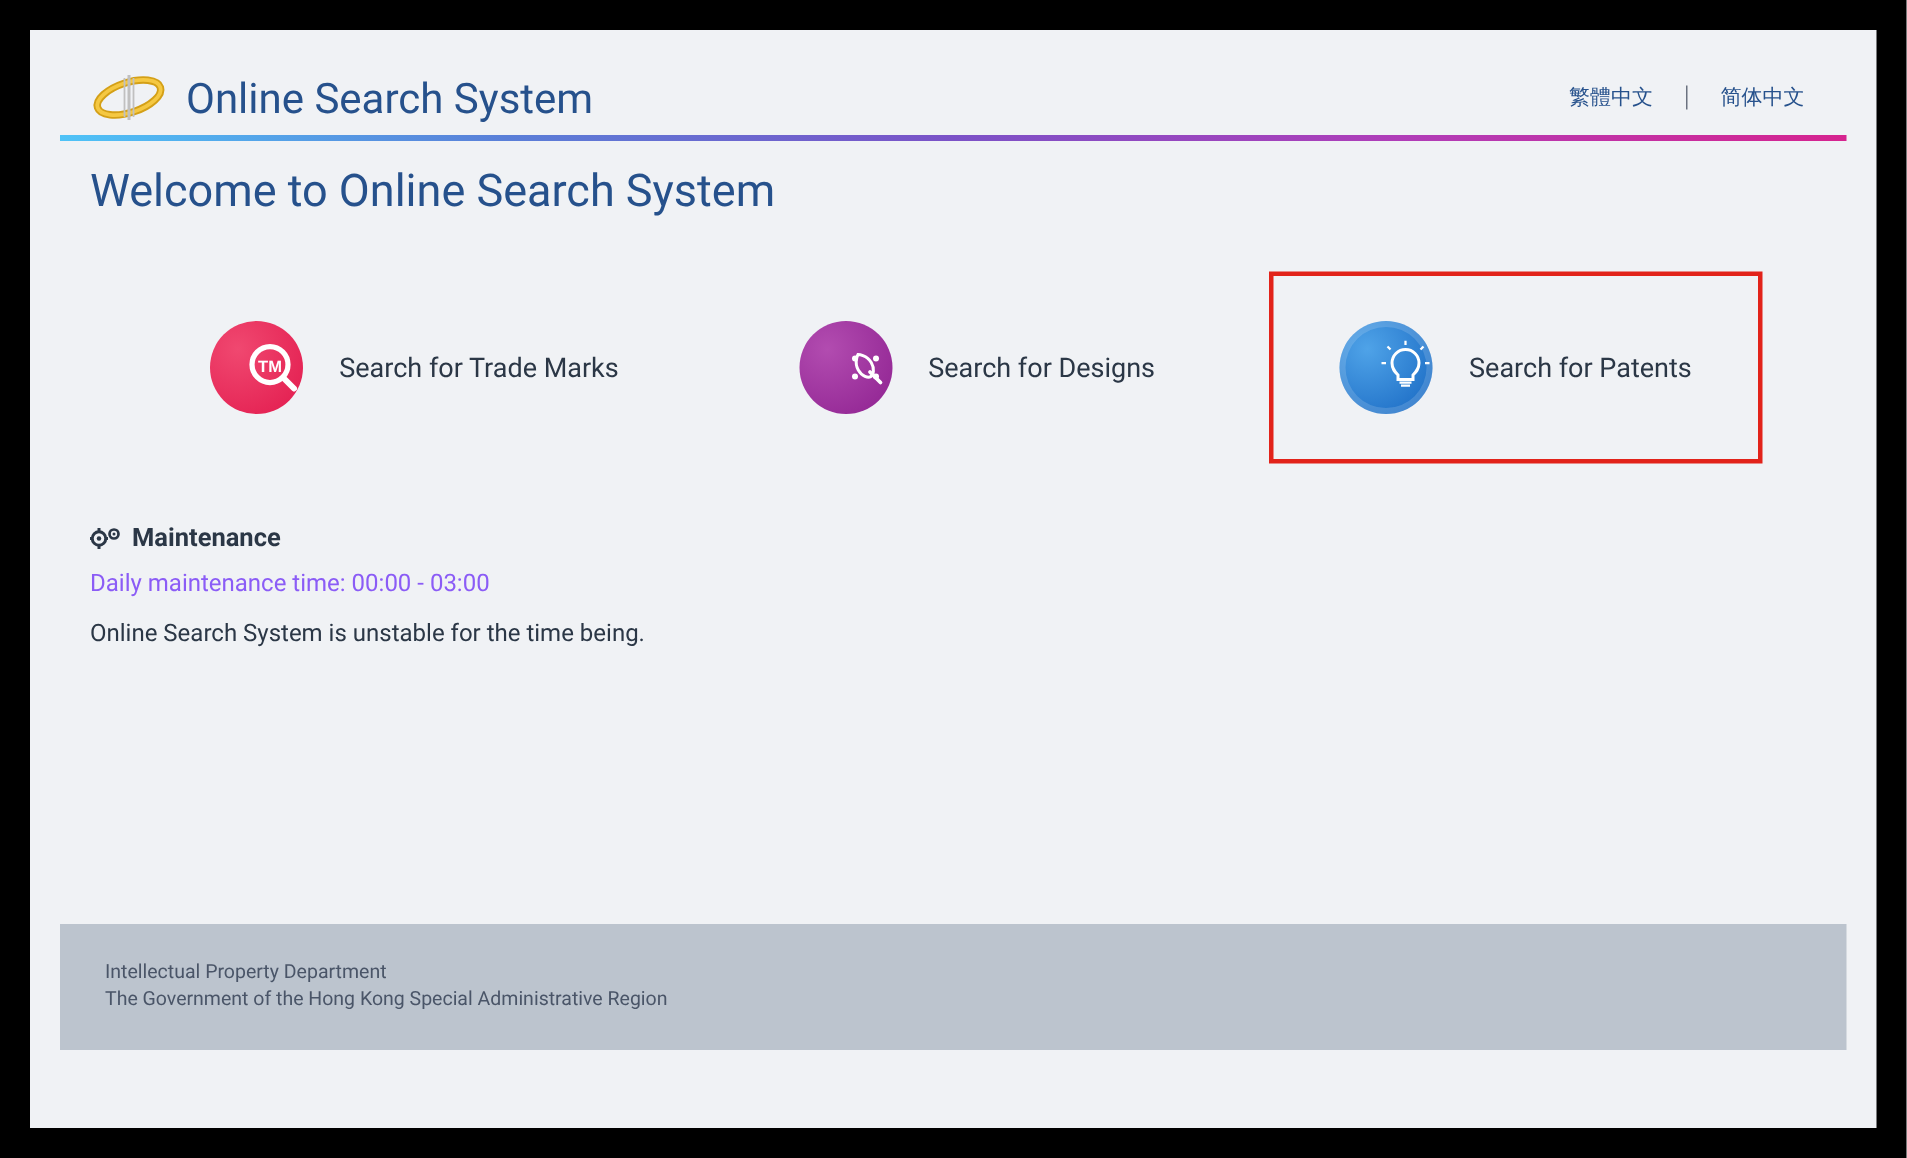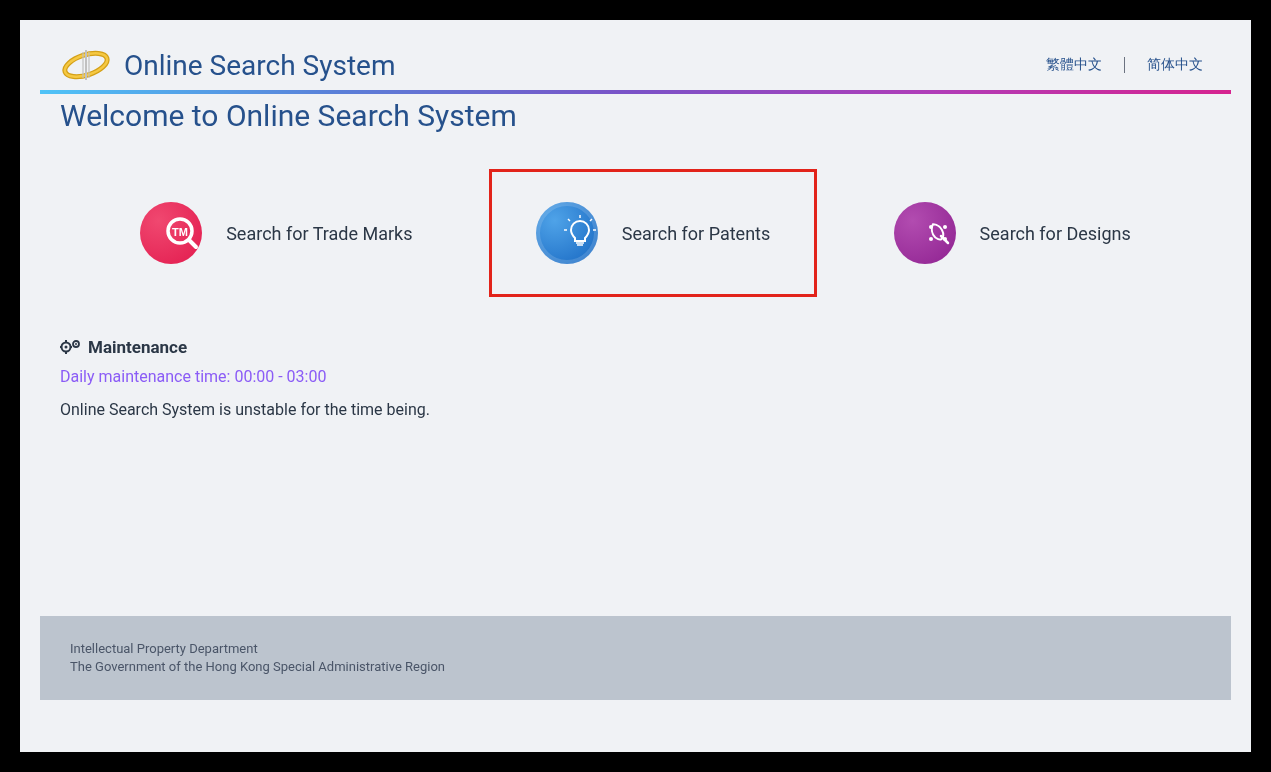--- a/index.html
+++ b/index.html
@@ -65,20 +65,21 @@
       height: 16px;
       display: inline-block;
     }
     .gradient-line {
       height: 4px;
       margin: 0 20px;
       background: linear-gradient(90deg, #4fc3f7 0%, #5a7fd8 25%, #7b52c7 50%, #b03db8 75%, #d6248f 100%);
     }
     .content {
       padding: 4px 40px;
+      margin-top: 12px;
     }
     .welcome-title {
       font-size: 30px;
       font-weight: 400;
       color: #26518c;
       margin-bottom: 36px;
     }
     .search-cards {
       display: flex;
       justify-content: space-around;
@@ -196,48 +197,48 @@
         <div class="card-icon pink">
           <svg width="40" height="40" viewBox="0 0 40 40">
             <circle cx="18" cy="18" r="12" fill="none" stroke="#fff" stroke-width="3.5"></circle>
             <line x1="27" y1="27" x2="34" y2="34" stroke="#fff" stroke-width="4" stroke-linecap="round"></line>
             <text x="18" y="23" text-anchor="middle" fill="#fff" font-size="11" font-weight="700" font-family="Arial">TM</text>
           </svg>
         </div>
         <div class="card-label">Search for Trade Marks</div>
       </div>
 
+      <div class="search-card">
+        <div class="card-icon purple">
+          <svg width="36" height="36" viewBox="0 0 36 36">
+            <path d="M 18 8 C 18 8 13 11 13 17 C 13 22 16 25 18 25 C 20 25 23 22 23 17 C 23 11 18 8 18 8 Z" fill="none" stroke="#fff" stroke-width="2" transform="rotate(-30 18 18)"></path>
+            <circle cx="11" cy="12" r="2" fill="#fff"></circle>
+            <circle cx="25" cy="12" r="2" fill="#fff"></circle>
+            <circle cx="11" cy="24" r="2" fill="#fff"></circle>
+            <circle cx="25" cy="24" r="2" fill="#fff"></circle>
+            <path d="M 21 21 L 28 28" stroke="#fff" stroke-width="2.5" stroke-linecap="round"></path>
+          </svg>
+        </div>
+        <div class="card-label">Search for Designs</div>
+      </div>
+
       <div class="search-card highlighted">
         <div class="card-icon blue">
           <svg width="36" height="36" viewBox="0 0 36 36">
             <path d="M 18 6 C 13 6 9 10 9 15 C 9 19 11 21 13 23 L 13 26 L 23 26 L 23 23 C 25 21 27 19 27 15 C 27 10 23 6 18 6 Z" fill="none" stroke="#fff" stroke-width="2"></path>
             <line x1="14" y1="28" x2="22" y2="28" stroke="#fff" stroke-width="1.5"></line>
             <line x1="15" y1="30" x2="21" y2="30" stroke="#fff" stroke-width="1.5"></line>
             <line x1="18" y1="3" x2="18" y2="0" stroke="#fff" stroke-width="1.5"></line>
             <line x1="8" y1="6" x2="6" y2="4" stroke="#fff" stroke-width="1.5"></line>
             <line x1="28" y1="6" x2="30" y2="4" stroke="#fff" stroke-width="1.5"></line>
             <line x1="5" y1="15" x2="2" y2="15" stroke="#fff" stroke-width="1.5"></line>
             <line x1="31" y1="15" x2="34" y2="15" stroke="#fff" stroke-width="1.5"></line>
           </svg>
         </div>
         <div class="card-label">Search for Patents</div>
-      </div>
-
-      <div class="search-card">
-        <div class="card-icon purple">
-          <svg width="36" height="36" viewBox="0 0 36 36">
-            <path d="M 18 8 C 18 8 13 11 13 17 C 13 22 16 25 18 25 C 20 25 23 22 23 17 C 23 11 18 8 18 8 Z" fill="none" stroke="#fff" stroke-width="2" transform="rotate(-30 18 18)"></path>
-            <circle cx="11" cy="12" r="2" fill="#fff"></circle>
-            <circle cx="25" cy="12" r="2" fill="#fff"></circle>
-            <circle cx="11" cy="24" r="2" fill="#fff"></circle>
-            <circle cx="25" cy="24" r="2" fill="#fff"></circle>
-            <path d="M 21 21 L 28 28" stroke="#fff" stroke-width="2.5" stroke-linecap="round"></path>
-          </svg>
-        </div>
-        <div class="card-label">Search for Designs</div>
       </div>
     </div>
 
     <div class="maintenance-section">
       <div class="maintenance-header">
         <span class="gear-icon">
           <svg width="22" height="16" viewBox="0 0 22 16">
             <circle cx="6" cy="8" r="4.5" fill="none" stroke="#2b3746" stroke-width="2"></circle>
             <circle cx="6" cy="8" r="1.5" fill="#2b3746"></circle>
             <g stroke="#2b3746" stroke-width="2">

